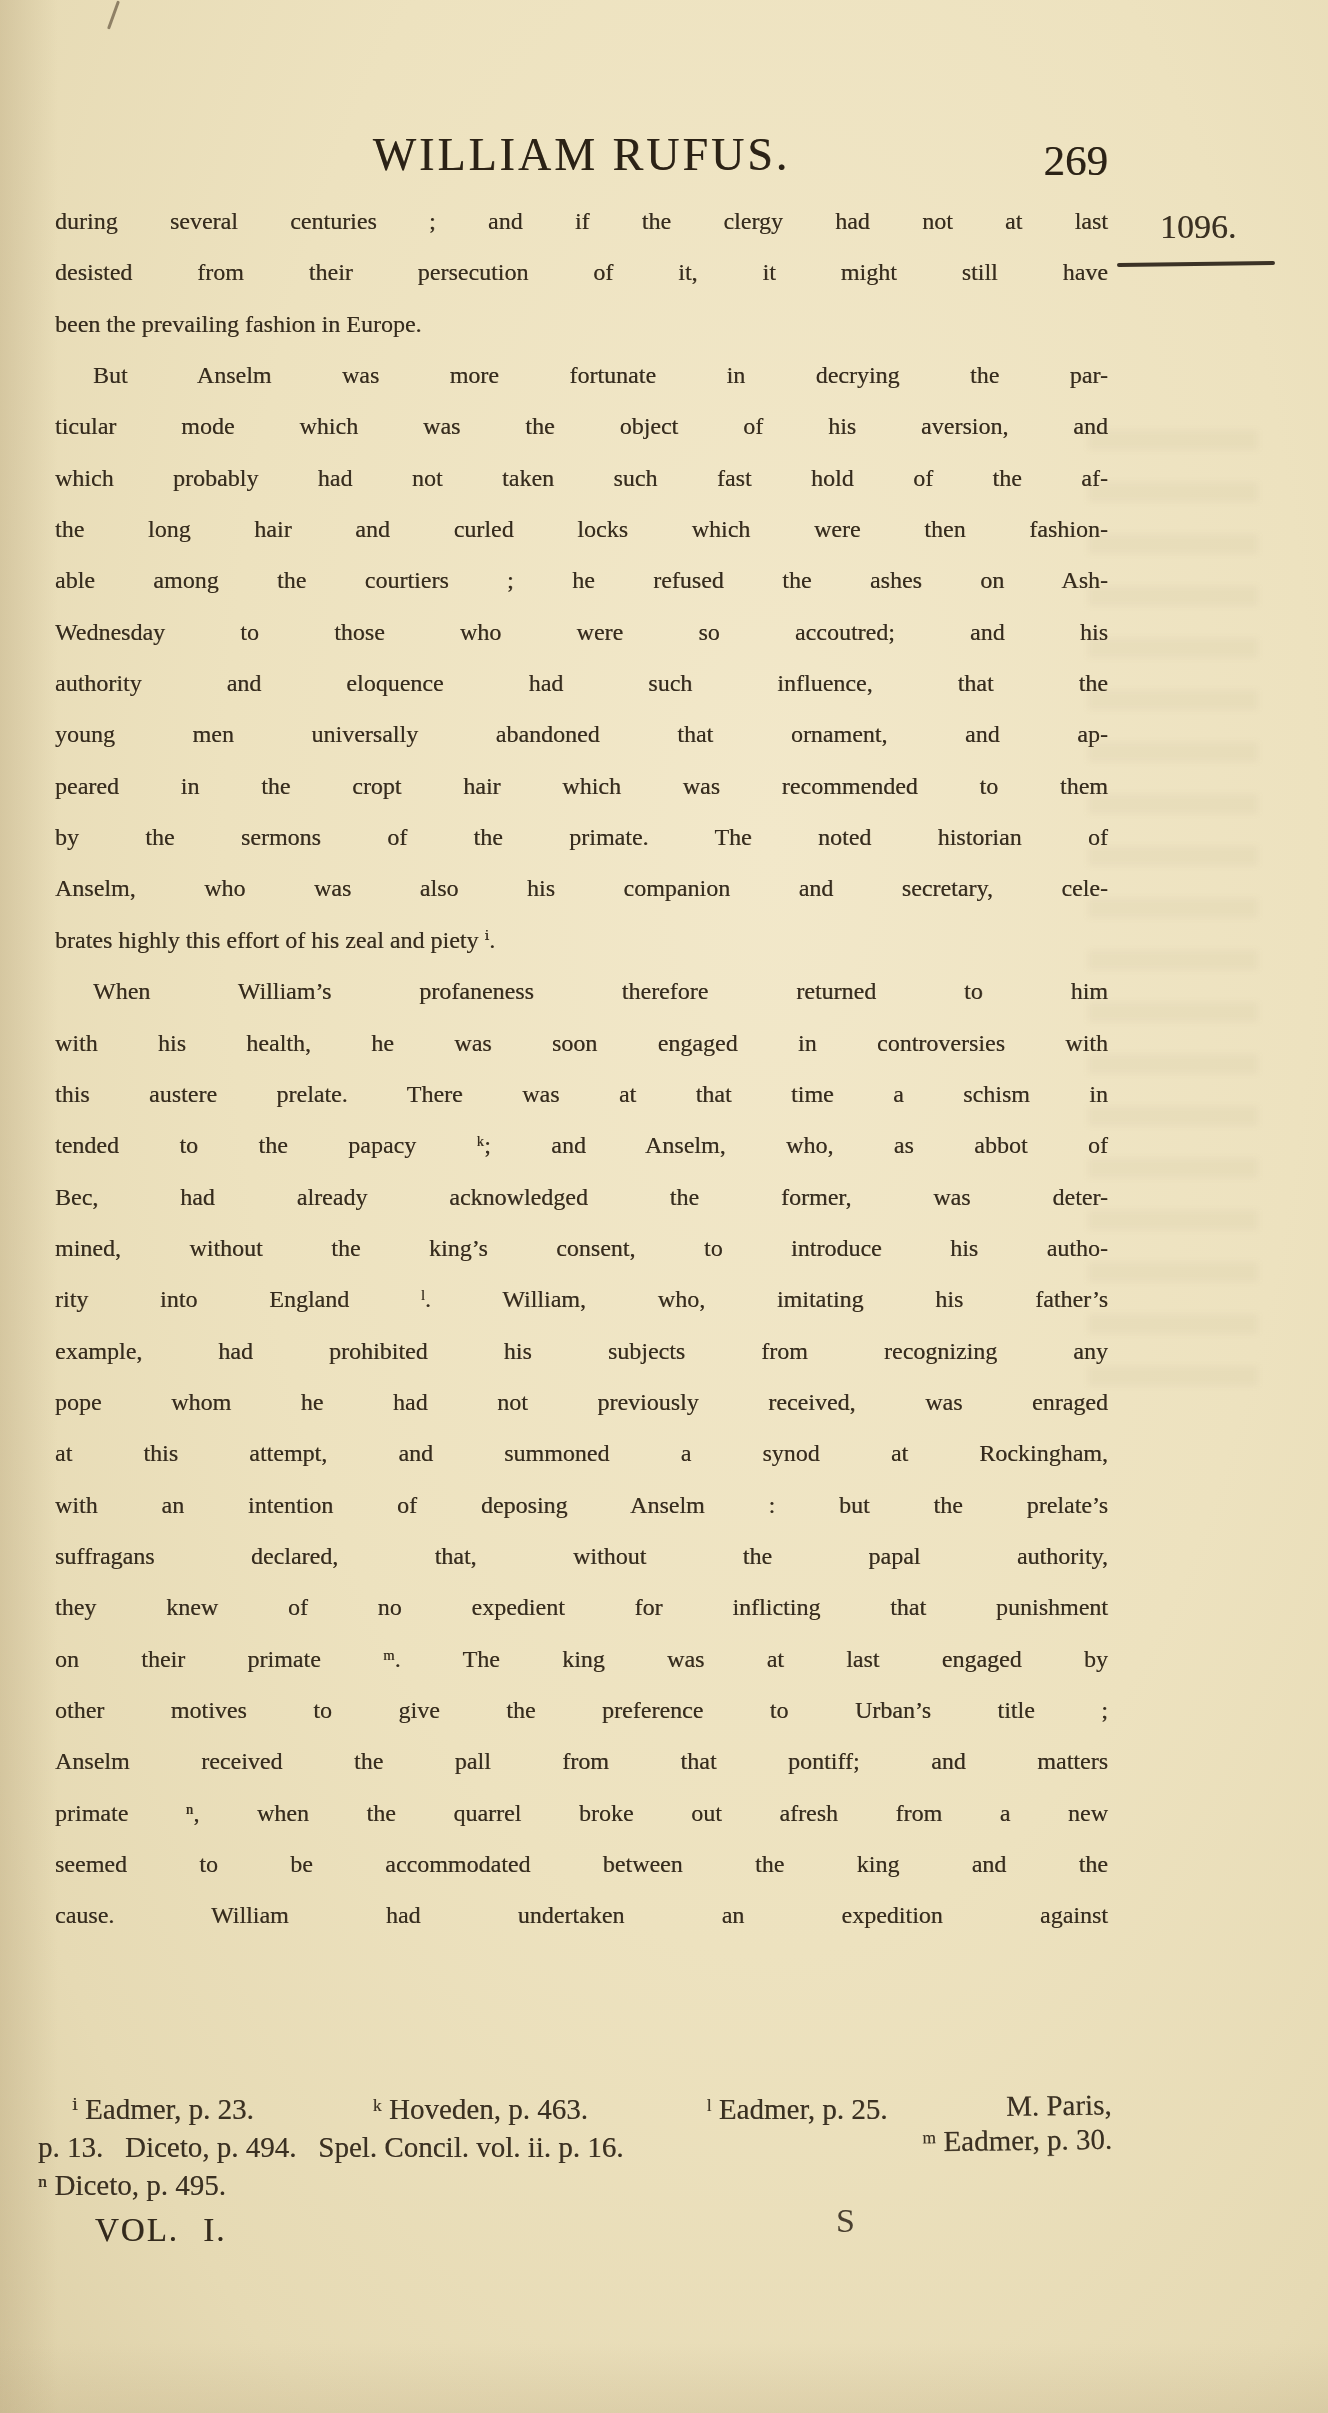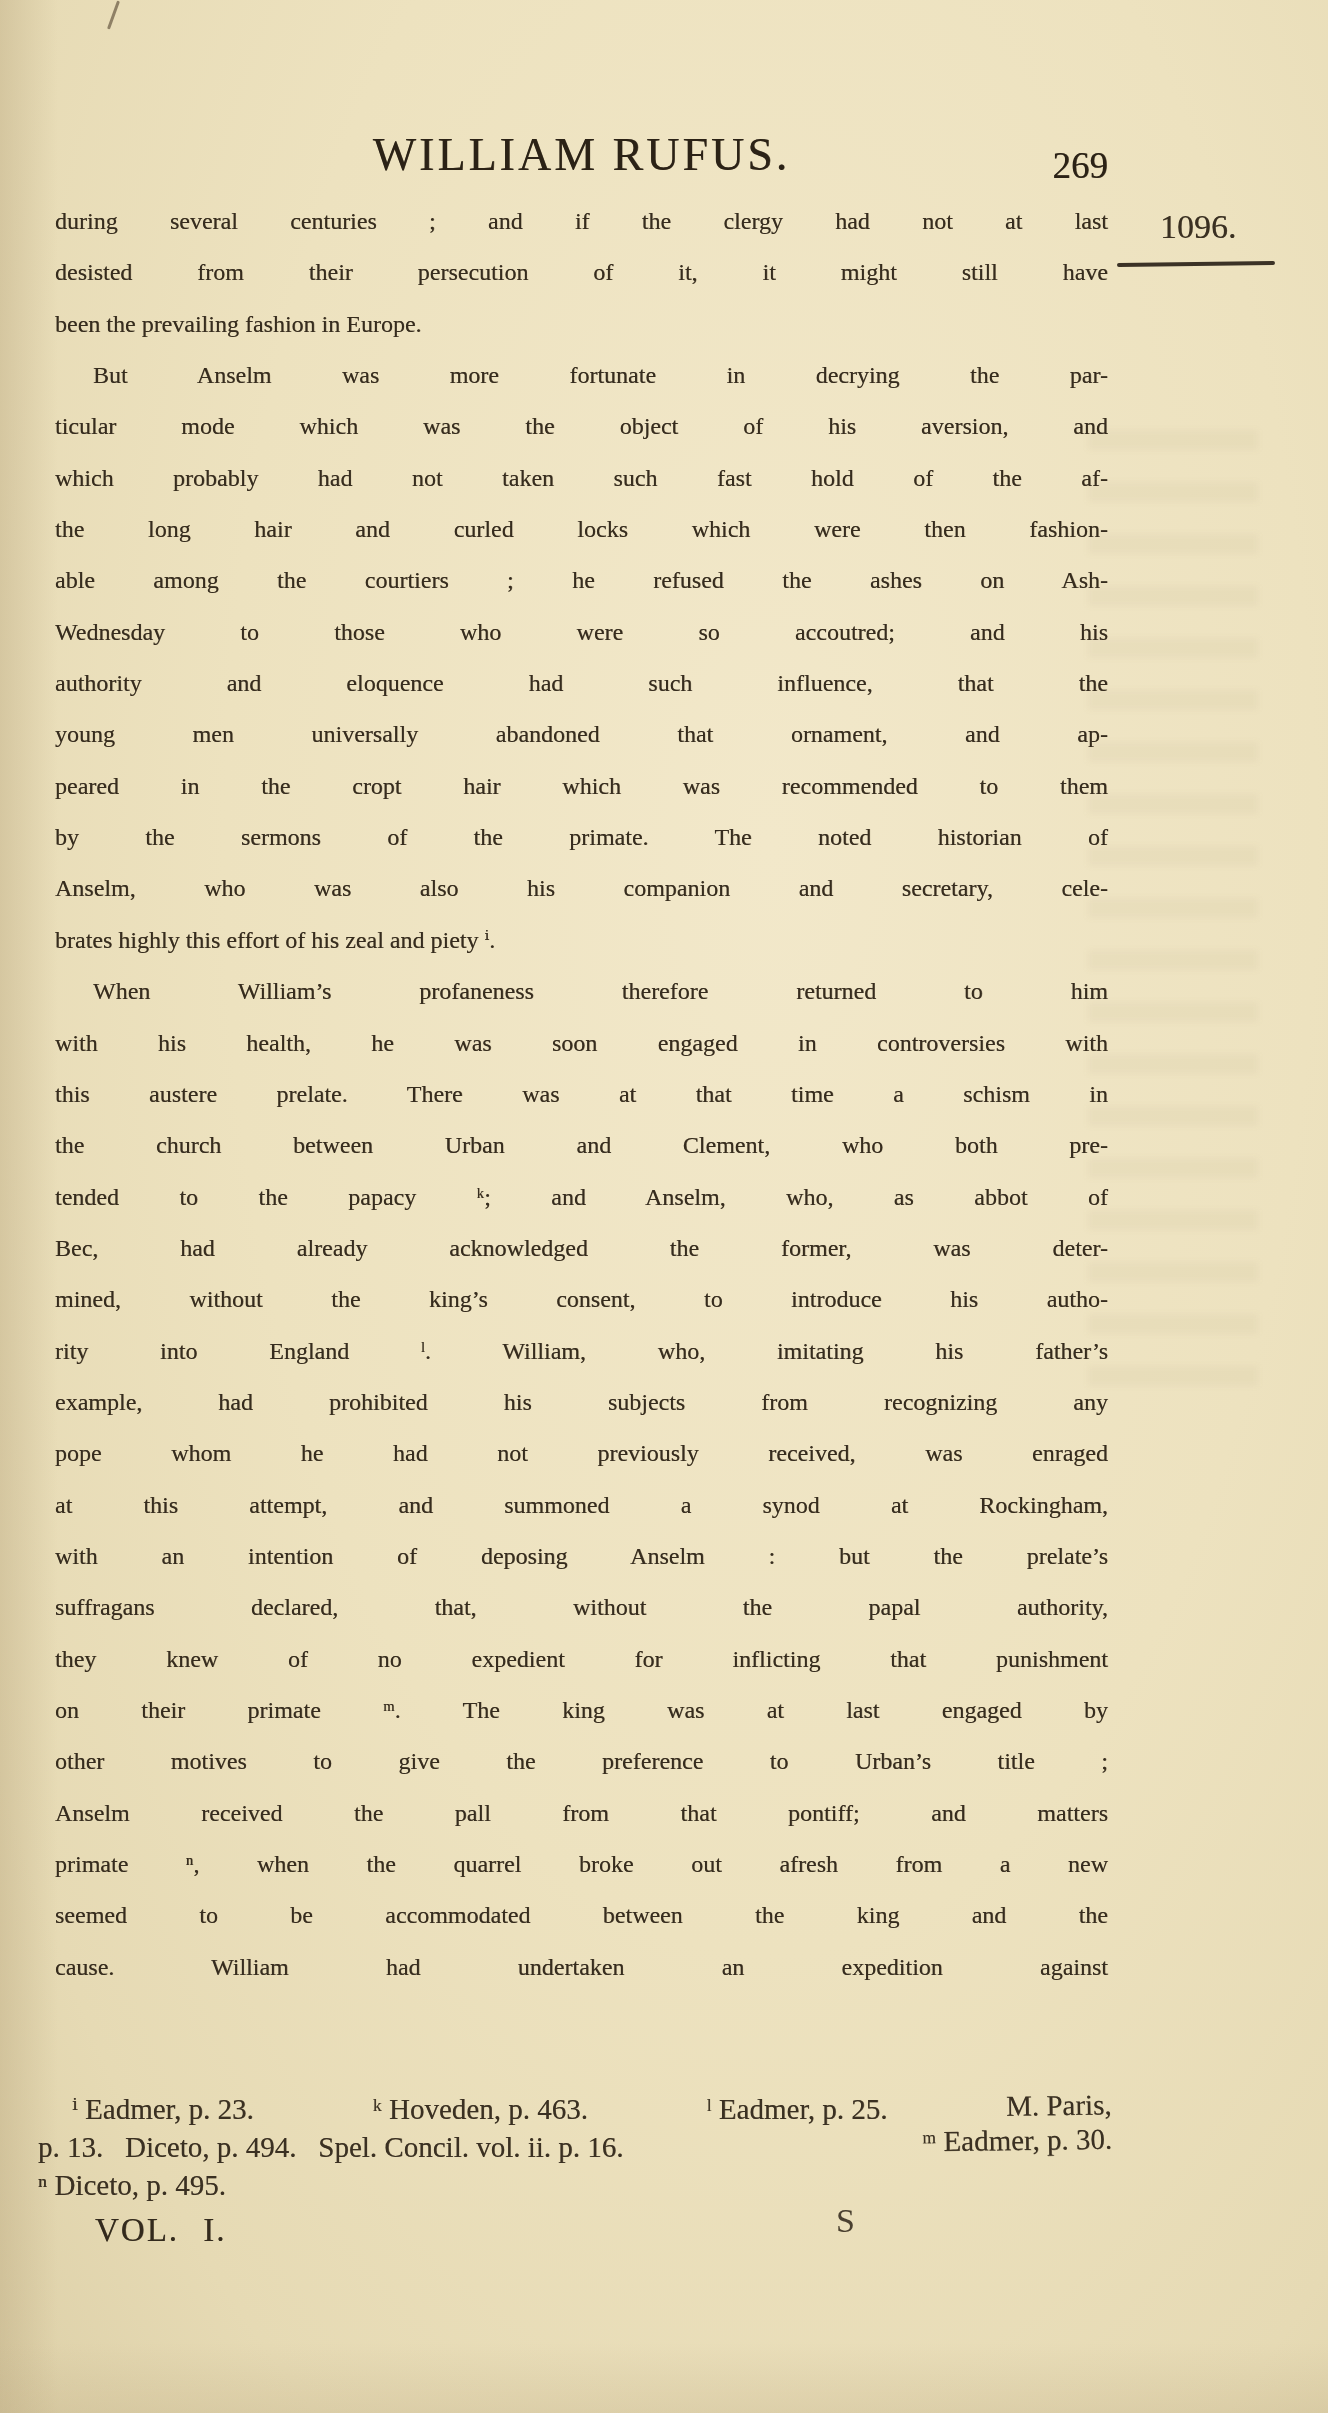--- a/index.html
+++ b/index.html
@@ -33,22 +33,22 @@
     background: repeating-linear-gradient(180deg, rgba(120,100,60,.045) 0 20px, rgba(120,100,60,0) 20px 52px);
     filter: blur(3px);
   }
   .running-head {
     position: absolute; left: 55px; top: 128px; width: 1053px;
     text-align: center; font-size: 46px; letter-spacing: 3px;
     color: #2b2216; text-shadow: 0.4px 0.4px 0.6px rgba(40,28,14,.6);
     white-space: nowrap;
   }
   .page-number {
-    position: absolute; right: 220px; top: 144px;
-    font-size: 37px; color: #2b2216;
+    position: absolute; right: 220px; top: 136px;
+    font-size: 43px; color: #2b2216;
     text-shadow: 0.4px 0.4px 0.6px rgba(40,28,14,.6);
   }
   .margin-year {
     position: absolute; left: 1160px; top: 208px;
     font-size: 34px; color: #3a3022;
     text-shadow: 0.3px 0.3px 0.5px rgba(40,28,14,.5);
   }
   .margin-rule {
     position: absolute; left: 1117px; top: 262px; width: 158px; height: 4px;
     background: #3b3226; transform: rotate(-0.7deg); border-radius: 2px;
@@ -114,21 +114,20 @@
     <div class="line">Wednesday to those who were so accoutred; and his</div>
     <div class="line">authority and eloquence had such influence, that the</div>
     <div class="line">young men universally abandoned that ornament, and ap-</div>
     <div class="line">peared in the cropt hair which was recommended to them</div>
     <div class="line">by the sermons of the primate. The noted historian of</div>
     <div class="line">Anselm, who was also his companion and secretary, cele-</div>
     <div class="line para-end">brates highly this effort of his zeal and piety ⁱ.</div>
     <div class="line indent">When William’s profaneness therefore returned to him</div>
     <div class="line">with his health, he was soon engaged in controversies with</div>
     <div class="line">this austere prelate. There was at that time a schism in</div>
-    <div class="line">the church between Urban and Clement, who both pre-</div>
     <div class="line">tended to the papacy ᵏ; and Anselm, who, as abbot of</div>
     <div class="line">Bec, had already acknowledged the former, was deter-</div>
     <div class="line">mined, without the king’s consent, to introduce his autho-</div>
     <div class="line">rity into England ˡ. William, who, imitating his father’s</div>
     <div class="line">example, had prohibited his subjects from recognizing any</div>
     <div class="line">pope whom he had not previously received, was enraged</div>
     <div class="line">at this attempt, and summoned a synod at Rockingham,</div>
     <div class="line">with an intention of deposing Anselm : but the prelate’s</div>
     <div class="line">suffragans declared, that, without the papal authority,</div>
     <div class="line">they knew of no expedient for inflicting that punishment</div>

